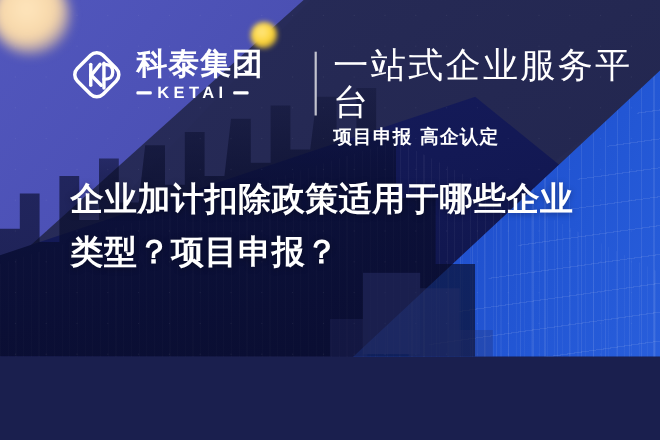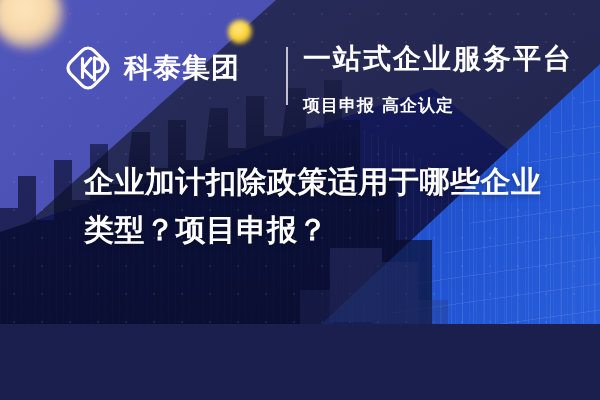--- a/index.html
+++ b/index.html
@@ -118,37 +118,36 @@
   .en-name{
     font-size:15px;line-height:15px;font-weight:bold;color:#fff;
     letter-spacing:4px;margin:0 5px;
   }
   .divider{
     position:absolute;left:286px;top:47px;width:1.5px;height:58px;
     background:rgba(255,255,255,.72);
   }
   .tagline{position:absolute;left:303px;top:42px;}
   .tag-main{
-    font-size:28px;line-height:34px;color:#ffffff;letter-spacing:2px;
-    font-weight:700;font-family:"DejaVu Sans","Liberation Sans",sans-serif;
+    font-size:32px;line-height:34px;color:#ffffff;letter-spacing:2px;
+    font-weight:400;font-family:"DejaVu Sans","Liberation Sans",sans-serif;
   }
   .tag-sub{
     font-size:17px;line-height:22px;color:#ffffff;letter-spacing:1px;
-    margin-top:18px;font-weight:bold;
+    margin-top:4px;font-weight:bold;
     font-family:"DejaVu Serif","Liberation Serif",serif;
   }
 
   
   .headline{
     position:absolute;left:64px;top:158px;width:500px;
     color:#ffffff;font-weight:bold;font-size:30px;line-height:48px;
     letter-spacing:.5px;
     font-family:"DejaVu Sans","Liberation Sans",sans-serif;
     text-shadow:0 1px 6px rgba(0,0,0,.35);
-    margin-left:20px;
   }
   .headline .l2{display:block;}
 </style>
 </head>
 <body>
 
 <div class="banner">
 
   <div class="layer wedge-purple"></div>
   <div class="layer wedge-darknav"></div>
@@ -185,20 +184,25 @@
             <path d="M20.5 26 L30 35.5"></path>
           </g>
           <g fill="none" stroke="#ffffff" stroke-width="3.1" stroke-linecap="round" stroke-linejoin="round">
             <path d="M32.5 15.5 L32.5 38"></path>
             <path d="M32.5 16.5 C39.5 16.5 40.5 20 40.5 23.5 C40.5 27 39.5 30 32.5 30"></path>
           </g>
         </svg>
       </div>
       <div class="wordmark">
         <div class="cn-name">科泰集团</div>
+        <div class="en-row">
+          <span class="bar"></span>
+          <span class="en-name">KETAI</span>
+          <span class="bar"></span>
+        </div>
       </div>
     </div>
 
     <div class="divider"></div>
 
     <div class="tagline">
       <div class="tag-main">一站式企业服务平台</div>
       <div class="tag-sub">项目申报 高企认定</div>
     </div>
   </div>

